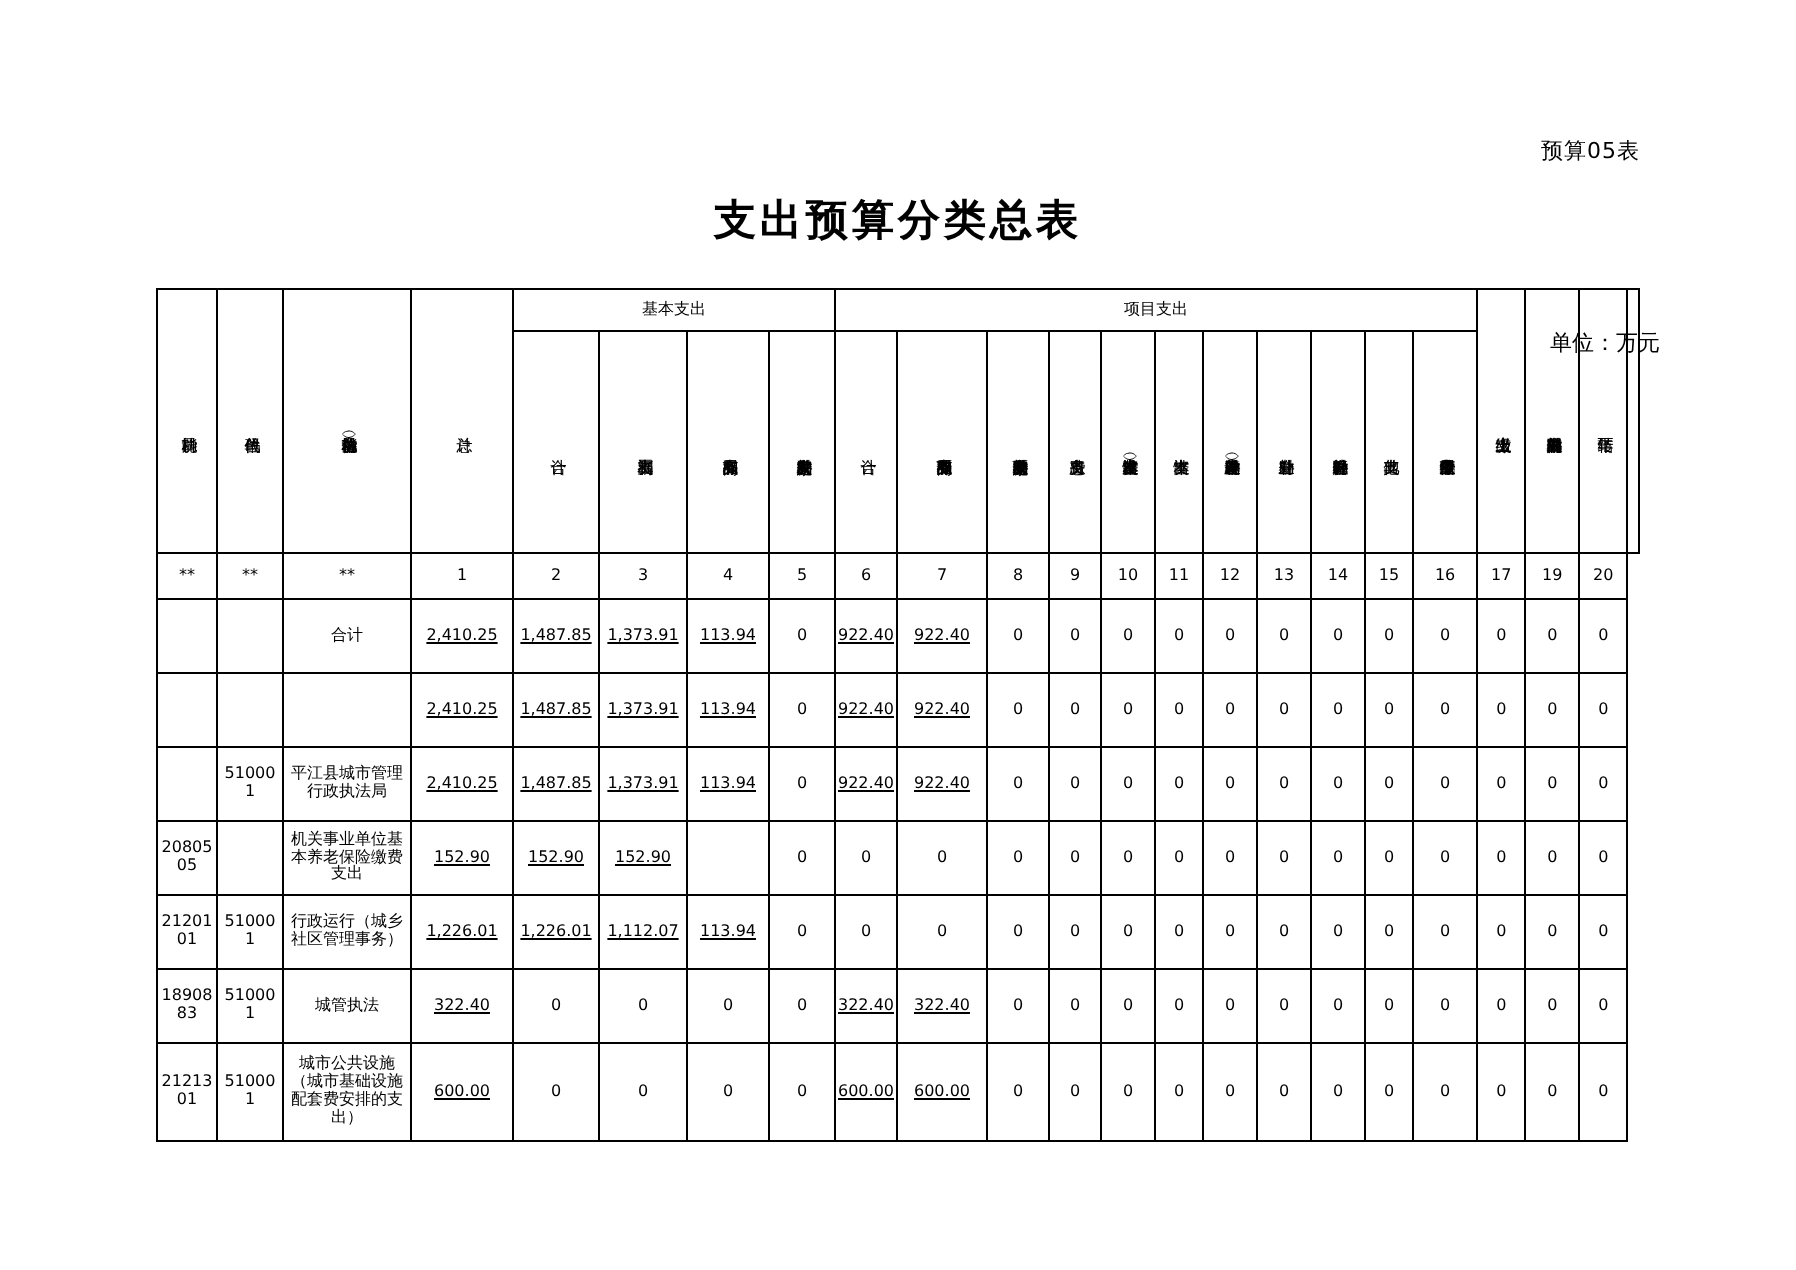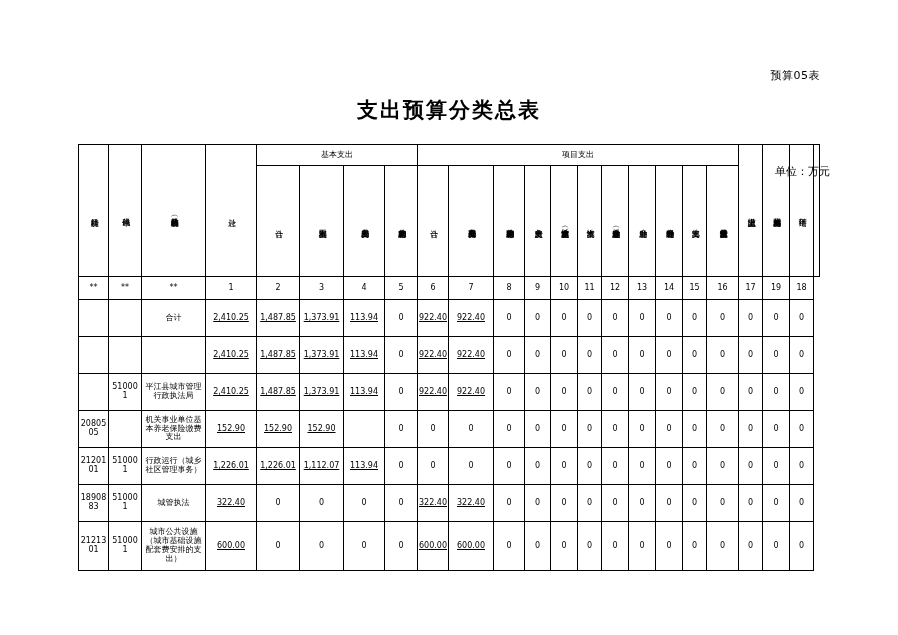--- a/index.html
+++ b/index.html
@@ -186,21 +186,21 @@
         <td>9</td>
         <td>10</td>
         <td>11</td>
         <td>12</td>
         <td>13</td>
         <td>14</td>
         <td>15</td>
         <td>16</td>
         <td>17</td>
         <td>19</td>
-        <td>18</td>
+        <td>20</td>
       </tr>
 
       <tr class="datarow">
         <td class="lbl"></td>
         <td class="lbl"></td>
         <td class="lbl">合计</td>
         <td class="num">2,410.25</td>
         <td class="num">1,487.85</td>
         <td class="num">1,373.91</td>
         <td class="num">113.94</td>

